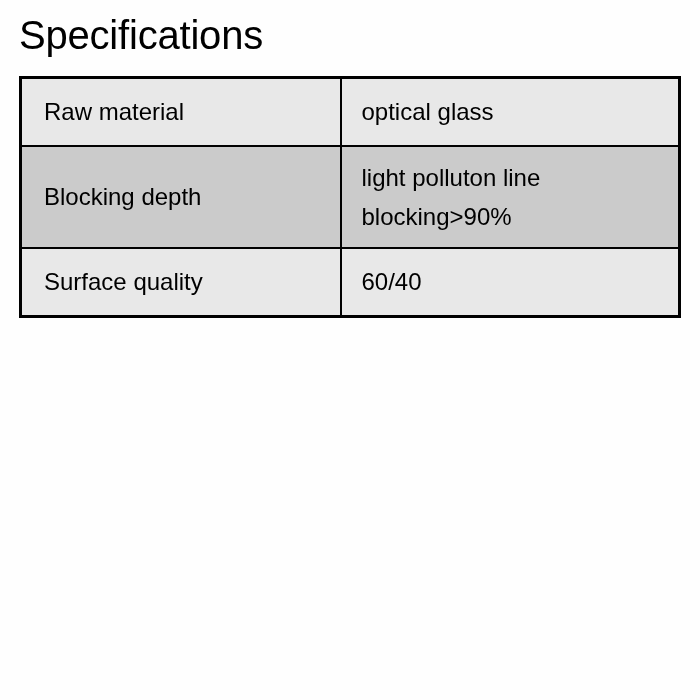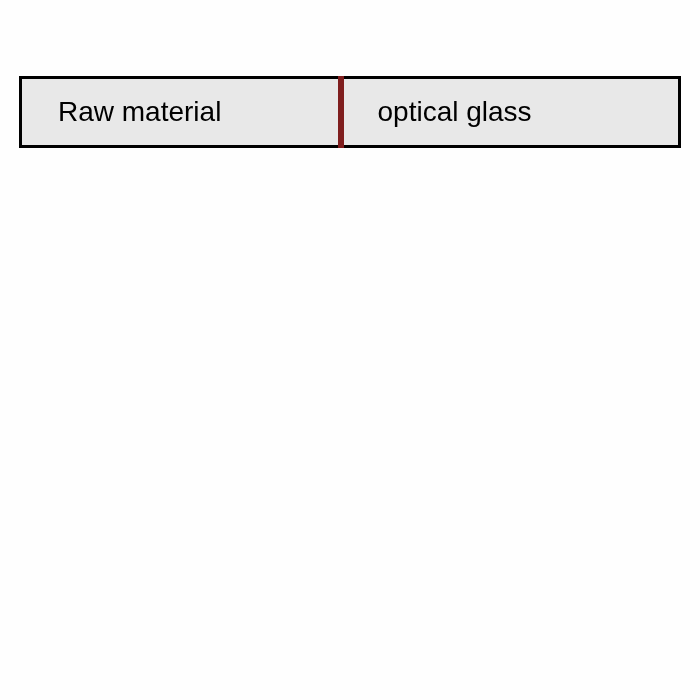--- a/index.html
+++ b/index.html
@@ -54,71 +54,90 @@
     vertical-align: middle;
     color: #000000;
   }
   .spec-table tr:first-child > td { border-top: none; }
   .spec-table tr:last-child  > td { border-bottom: none; }
 
   .cell-label {
     border-right: 2px solid #000000;
   }
   .cell-value {
-    border-left: 6px solid #7f1d1d;
+    border-left: 1px solid #7f1d1d;
   }
 
   .cell-inner {
-    font-size: 28px;
+    font-size: 24px;
     line-height: 34px;
     padding: 16px 10px 16px 22px;
     min-height: 52px;
     display: flex;
     align-items: center;
     box-sizing: border-box;
-    margin-left: 14px;
   }
   .cell-value .cell-inner {
     padding-left: 20px;
   }
   .cell-inner.multiline {
     display: block;
     padding-top: 11px;
     padding-bottom: 11px;
   }
   .cell-inner.multiline .line {
     display: block;
     line-height: 39px;
     white-space: nowrap;
   }
 </style>
 </head>
 <body>
 
 <div class="page">
 
+  <div class="page-title">Specifications</div>
 
   <table class="spec-table">
     <colgroup>
       <col class="col-label">
       <col class="col-value">
     </colgroup>
     <tbody>
 
       <tr class="row-light">
         <td class="cell-label">
           <div class="cell-inner">Raw material</div>
         </td>
         <td class="cell-value">
           <div class="cell-inner">optical glass</div>
         </td>
       </tr>
 
 
 
+      <tr class="row-dark">
+        <td class="cell-label">
+          <div class="cell-inner">Blocking depth</div>
+        </td>
+        <td class="cell-value">
+          <div class="cell-inner multiline">
+            <span class="line">light polluton line</span>
+            <span class="line">blocking&gt;90%</span>
+          </div>
+        </td>
+      </tr>
 
+      <tr class="row-light">
+        <td class="cell-label">
+          <div class="cell-inner">Surface quality</div>
+        </td>
+        <td class="cell-value">
+          <div class="cell-inner">60/40</div>
+        </td>
+      </tr>
 
 
 
     </tbody>
   </table>
 
 </div>
 
 </body></html>

